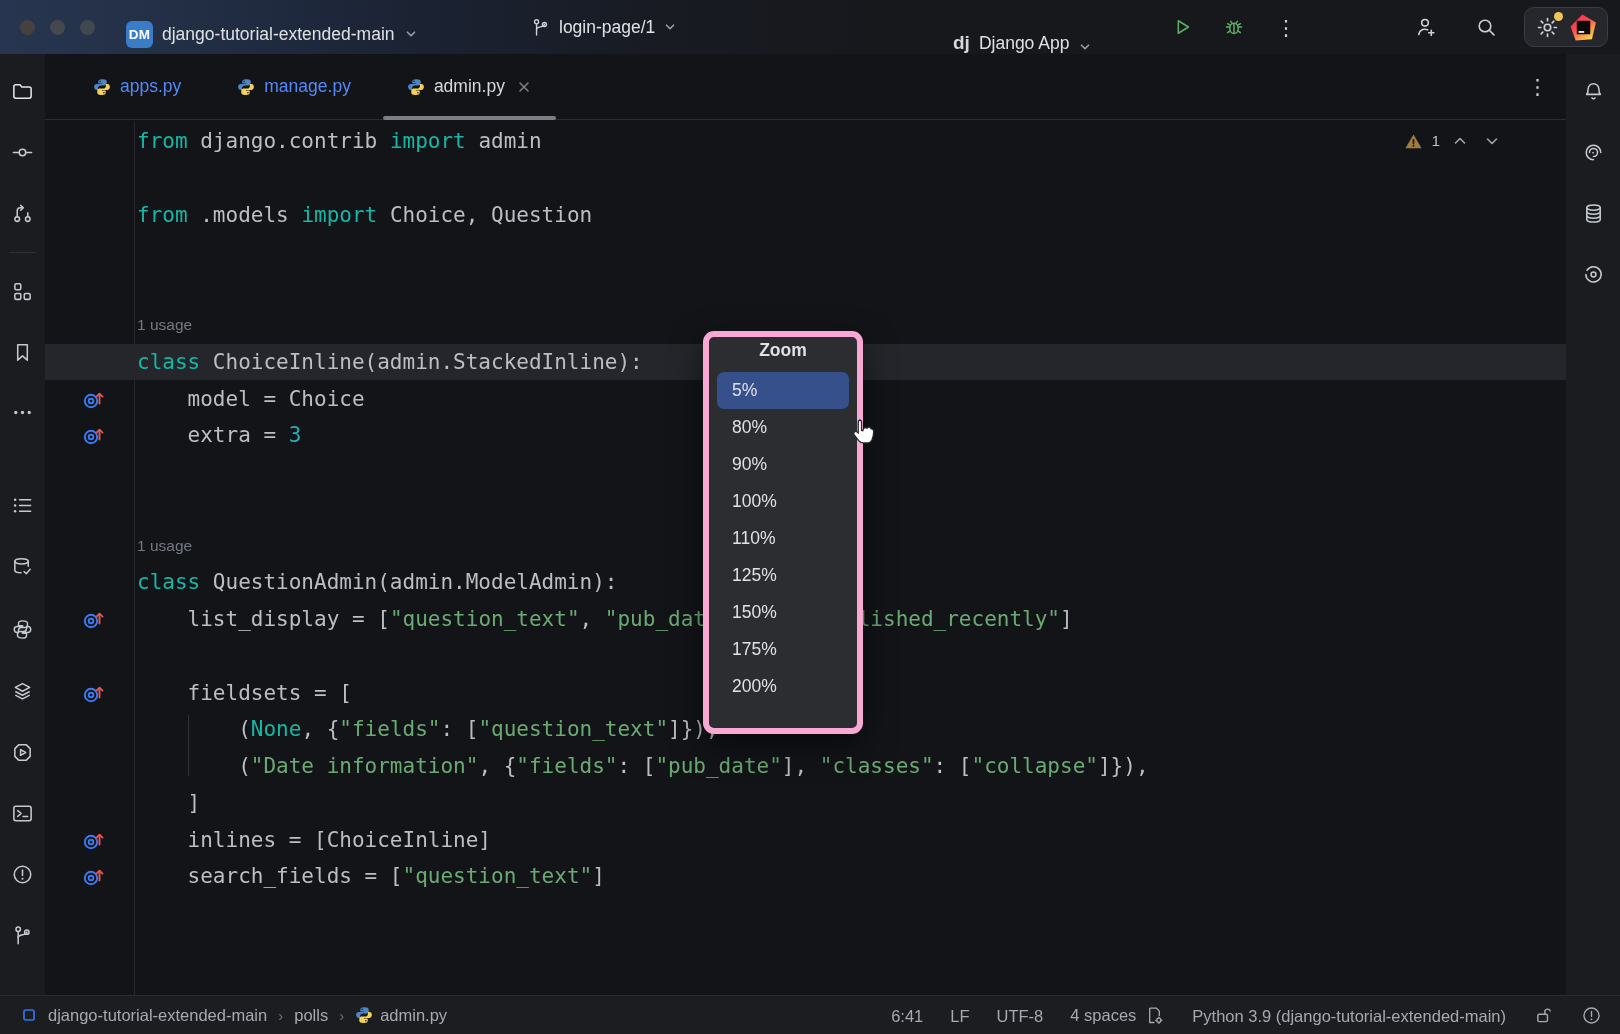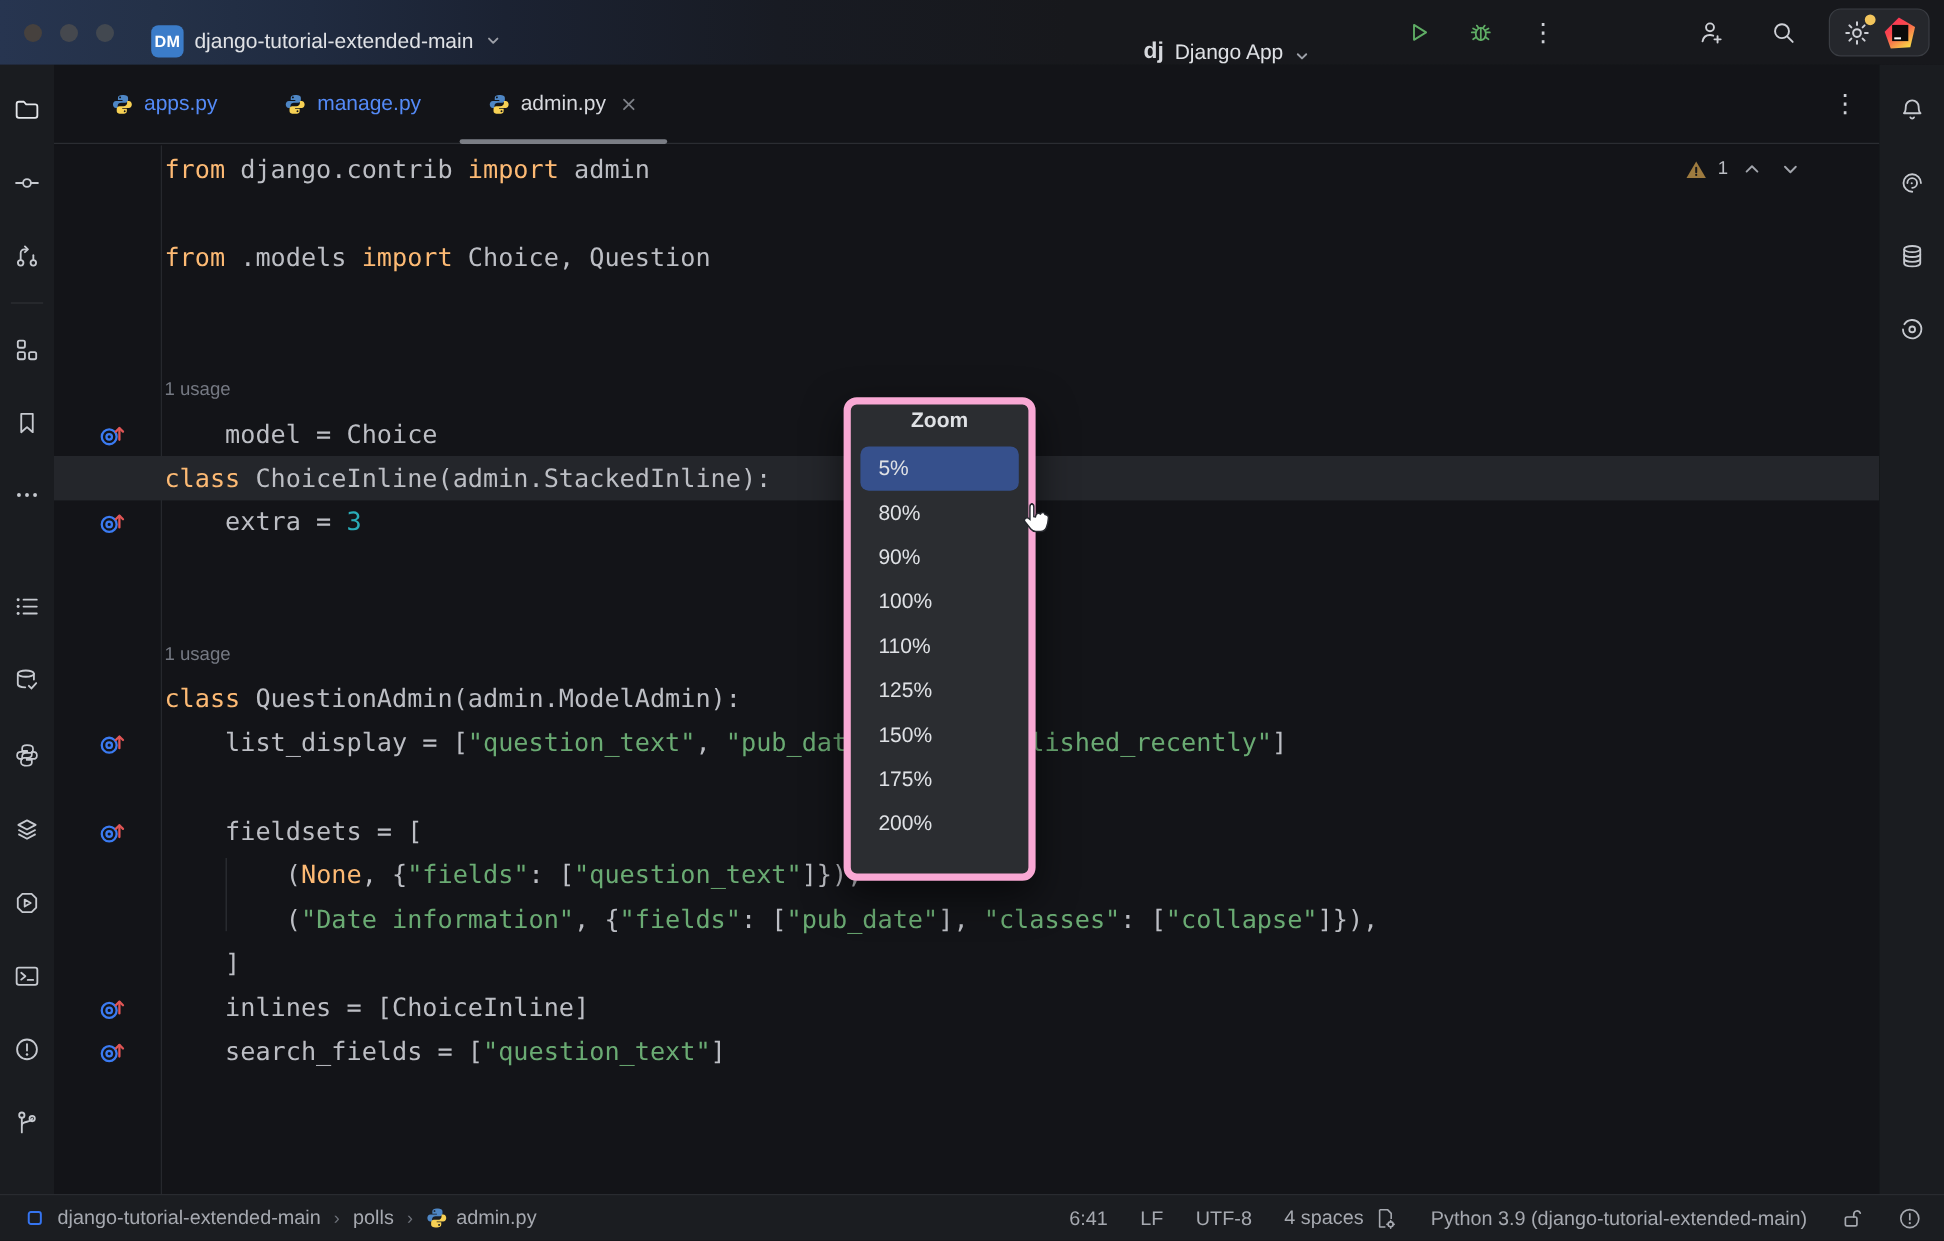--- a/index.html
+++ b/index.html
@@ -60,21 +60,21 @@
   
   .editor { position:absolute; left:45px; top:121px; width:1521px; height:874px; background:#131418; overflow:hidden; }
   .gutter-sep { position:absolute; left:89px; top:0; bottom:0; width:1px; background:#26282d; }
   .code-area { position:absolute; left:0; top:2px; right:0; }
   .code-line { position:relative; height:36.75px; }
   .code-line.hl { background:#24262b; }
   .line-text {
     position:absolute; left:92px; top:50%; transform:translateY(-50%);
     font-family:"DejaVu Sans Mono", monospace; font-size:21px; white-space:pre; color:#bcbec4;
   }
-  .tok-k { color:#fdba74; }
+  .tok-k { color:#14b8a6; }
   .tok-p { color:#bcbec4; }
   .tok-s { color:#6aab73; }
   .tok-n { color:#2aacb8; }
   .inlay {
     position:absolute; left:92px; top:50%; transform:translateY(-50%);
     font-family:"Liberation Sans", sans-serif; font-size:15.5px; color:#757983;
   }
   .g-icon { position:absolute; left:36px; top:50%; transform:translateY(-50%); width:25px; height:25px; }
   .indent-guide { position:absolute; left:143px; width:1px; background:#2e3136; }
   .inspections { position:absolute; top:8px; right:62px; display:flex; align-items:center; gap:8px; }
@@ -118,20 +118,36 @@
   <div class="proj-sel">
     <span class="dm-badge">DM</span>
     <span class="tb-text">django-tutorial-extended-main</span>
     <span>
       <svg width="14" height="14" viewBox="0 0 14 14" fill="none">
           <path d="M3.5 5.2L7 8.7l3.5-3.5" stroke="#9da0a8" stroke-width="1.6" stroke-linecap="round" stroke-linejoin="round"></path>
         </svg>
     </span>
   </div>
 
+  <div class="branch-sel">
+    <span>
+      <svg width="21" height="21" viewBox="0 0 24 24" fill="none" stroke="#ced0d6" stroke-width="1.6" stroke-linecap="round">
+        <circle cx="7.5" cy="5.5" r="2.3"></circle>
+          <circle cx="16.5" cy="8.5" r="2.3"></circle>
+        <path d="M7.5 8v12.5"></path>
+          <path d="M7.5 14c0-3.5 9-2 9-5.5v-.2"></path>
+      </svg>
+    </span>
+    <span class="tb-text">login-page/1</span>
+    <span>
+      <svg width="14" height="14" viewBox="0 0 14 14" fill="none">
+          <path d="M3.5 5.2L7 8.7l3.5-3.5" stroke="#9da0a8" stroke-width="1.6" stroke-linecap="round" stroke-linejoin="round"></path>
+        </svg>
+    </span>
+  </div>
 
   <div class="runcfg">
     <span class="dj-glyph">dj</span>
     <span class="tb-text">Django App</span>
     <span>
       <svg width="14" height="14" viewBox="0 0 14 14" fill="none">
           <path d="M3.5 5.2L7 8.7l3.5-3.5" stroke="#9da0a8" stroke-width="1.6" stroke-linecap="round" stroke-linejoin="round"></path>
         </svg>
     </span>
   </div>
@@ -362,33 +378,33 @@
       </div>
       <div class="code-line"></div>
       <div class="code-line">
         <span class="line-text"><span class="tok-k">from</span><span class="tok-p"> .models </span><span class="tok-k">import</span><span class="tok-p"> Choice, Question</span></span>
       </div>
       <div class="code-line"></div>
       <div class="code-line"></div>
       <div class="code-line">
         <span class="inlay">1 usage</span>
       </div>
+      <div class="code-line hl">
+        <span class="line-text"><span class="tok-k">class</span><span class="tok-p"> ChoiceInline(admin.StackedInline):</span></span>
+      </div>
       <div class="code-line">
         <span class="g-icon">
   <svg width="25" height="25" viewBox="0 0 25 25" fill="none">
     <circle cx="10" cy="14.5" r="6.2" stroke="#3b7bf2" stroke-width="1.9"></circle>
     <circle cx="10" cy="14.5" r="2.3" stroke="#3b7bf2" stroke-width="1.9"></circle>
     <path d="M18.5 17V7.5" stroke="#e05555" stroke-width="1.9" stroke-linecap="round"></path>
     <path d="M15.5 10.2l3-3 3 3" stroke="#e05555" stroke-width="1.9" fill="none" stroke-linecap="round" stroke-linejoin="round"></path>
   </svg>
 </span>
         <span class="line-text"><span class="tok-p">    model = Choice</span></span>
-      </div>
-      <div class="code-line hl">
-        <span class="line-text"><span class="tok-k">class</span><span class="tok-p"> ChoiceInline(admin.StackedInline):</span></span>
       </div>
       <div class="code-line">
         <span class="g-icon">
   <svg width="25" height="25" viewBox="0 0 25 25" fill="none">
     <circle cx="10" cy="14.5" r="6.2" stroke="#3b7bf2" stroke-width="1.9"></circle>
     <circle cx="10" cy="14.5" r="2.3" stroke="#3b7bf2" stroke-width="1.9"></circle>
     <path d="M18.5 17V7.5" stroke="#e05555" stroke-width="1.9" stroke-linecap="round"></path>
     <path d="M15.5 10.2l3-3 3 3" stroke="#e05555" stroke-width="1.9" fill="none" stroke-linecap="round" stroke-linejoin="round"></path>
   </svg>
 </span>

